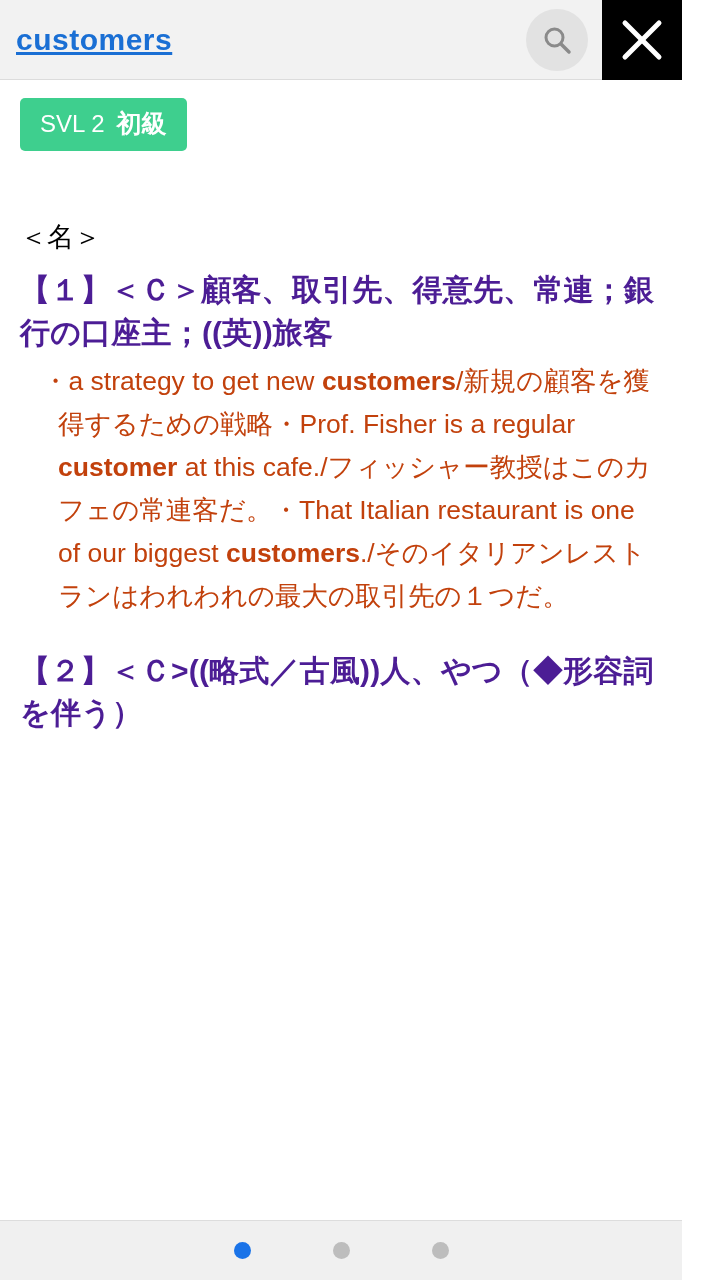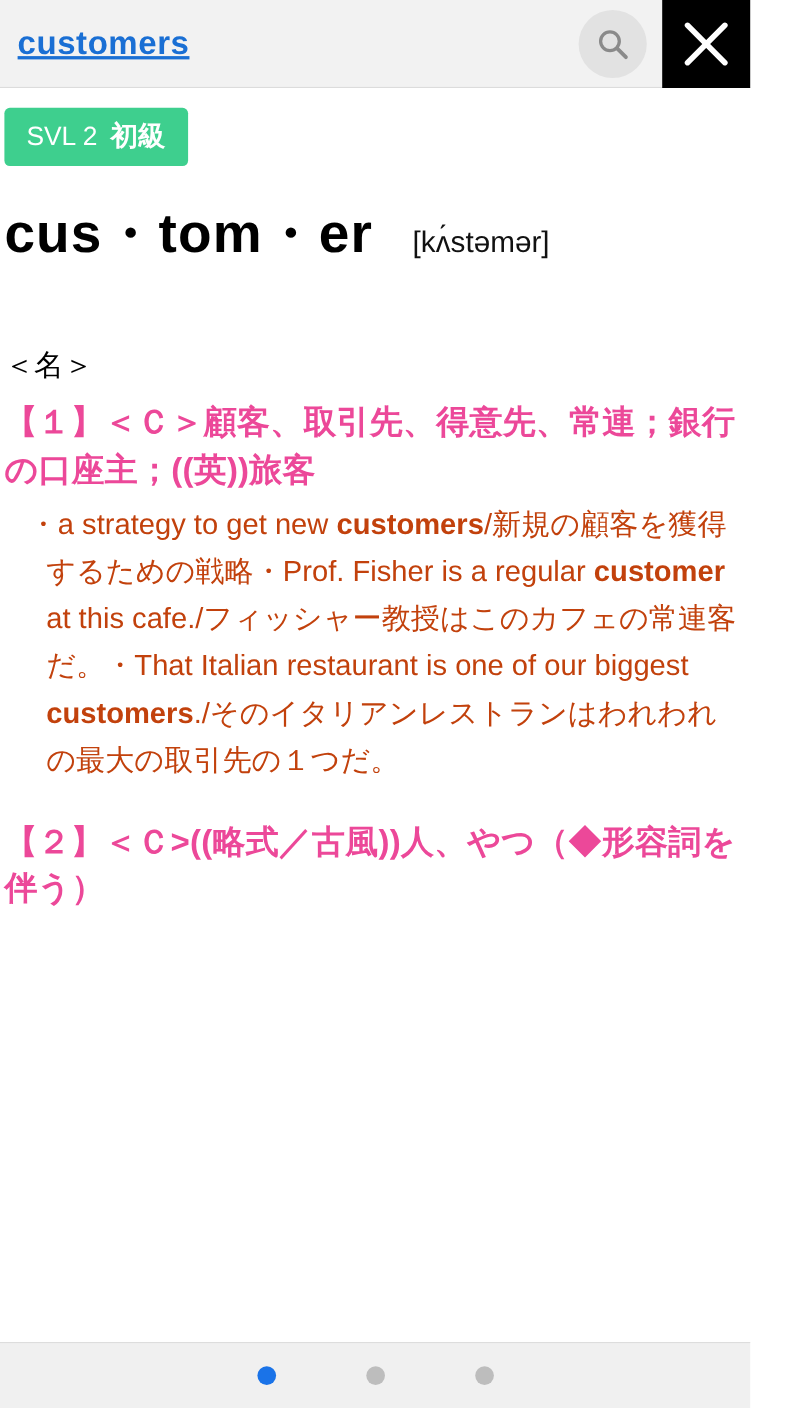--- a/index.html
+++ b/index.html
@@ -59,21 +59,21 @@
     align-items: center;
     justify-content: center;
     flex: 0 0 80px;
   }
   .close-btn svg { display: block; }
 
   
   .content {
     flex: 1 1 auto;
     overflow: hidden;
-    padding: 0 4px;
+    padding: 0 20px;
     position: relative;
   }
 
   .badge-row {
     margin-top: 18px;
     display: flex;
   }
   .svl-badge {
     background: #3ecf8e;
     color: #ffffff;
@@ -120,21 +120,21 @@
   .pos-head {
     margin-top: 68px;
     font-size: 27px;
     color: #000000;
   }
 
   .sense-head {
     margin-top: 14px;
     font-size: 30px;
     font-weight: bold;
-    color: #ec4899;
+    color: #4c1d95;
     line-height: 1.42;
     letter-spacing: 0.2px;
   }
 
   .examples {
     margin-top: 6px;
     padding-left: 38px;
     font-size: 26.5px;
     line-height: 1.62;
     color: #c2410c;
@@ -187,24 +187,20 @@
 
   <div class="content">
 
     <div class="badge-row">
       <div class="svl-badge">
         <span class="svl-label">SVL 2</span>
         <span class="svl-level">初級</span>
       </div>
     </div>
 
-    <div class="headword-row">
-      <span class="headword">cus・tom・er</span>
-      <span class="phonetic">[kʌ́stəmər]</span>
-    </div>
 
 
     <div class="pos-head">＜名＞</div>
 
     <div class="sense-block">
       <div class="sense-head">【１】＜Ｃ＞顧客、取引先、得意先、常連；銀行の口座主；((英))旅客</div>
       <div class="examples">・a strategy to get new <b>customers</b>/新規の顧客を獲得するための戦略・Prof. Fisher is a regular <b>customer</b> at this cafe./フィッシャー教授はこのカフェの常連客だ。・That Italian restaurant is one of our biggest <b>customers</b>./そのイタリアンレストランはわれわれの最大の取引先の１つだ。</div>
     </div>
 
     <div class="sense-block sense-block-2">

